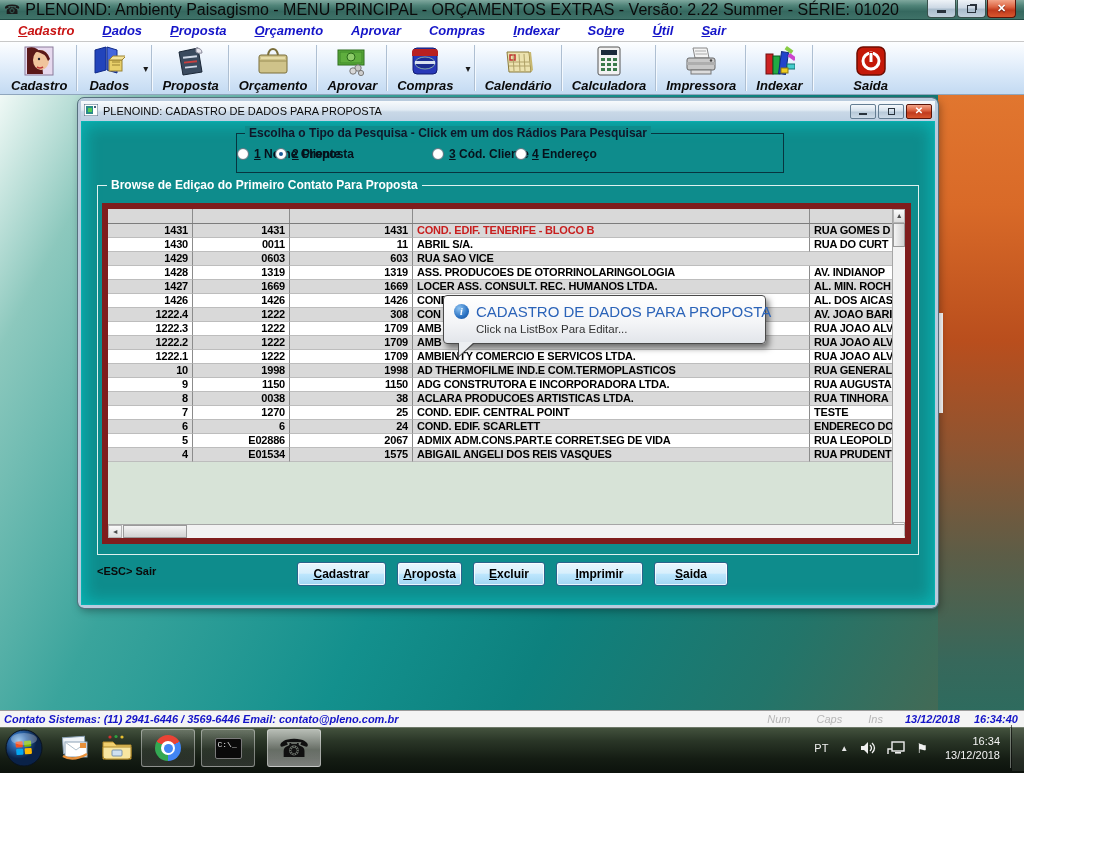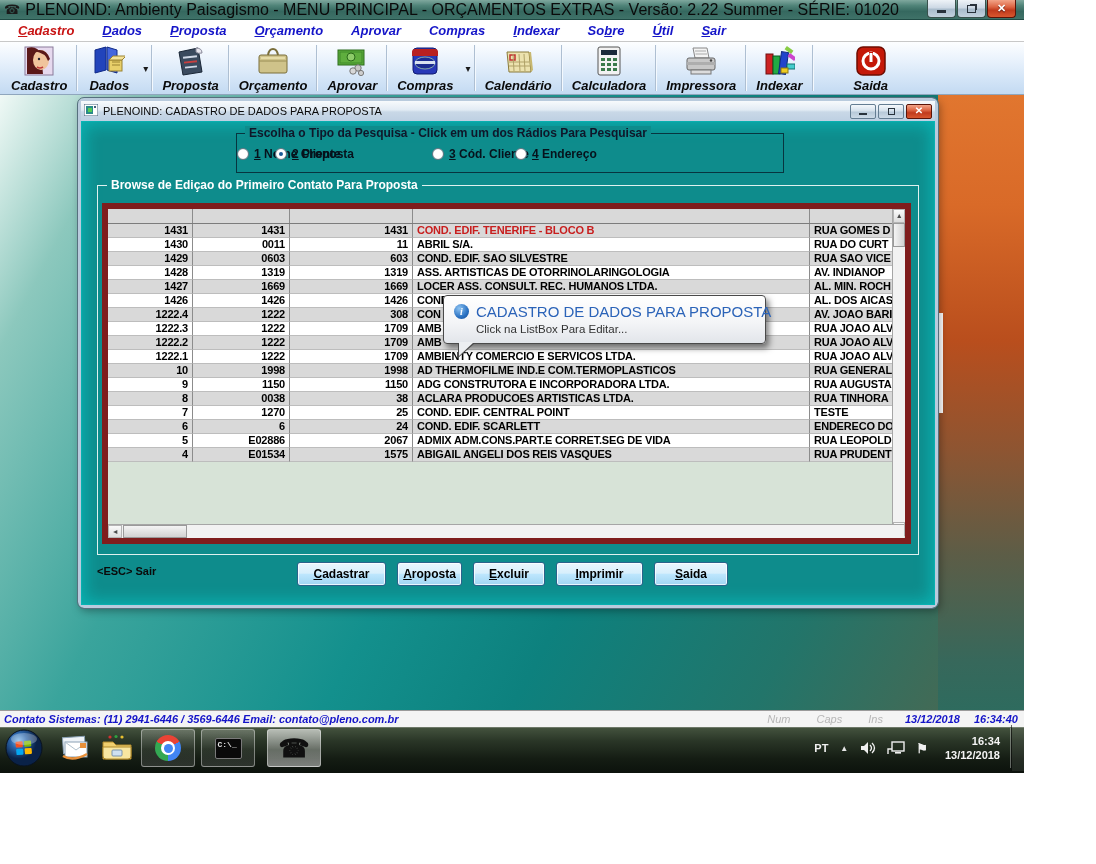--- a/index.html
+++ b/index.html
@@ -135,21 +135,21 @@
     border-top:1px solid #9a9a9a; display:flex; align-items:center; font-size:11px; }
   .contact { color:#1414c8; font-style:italic; font-weight:bold; margin-left:4px; white-space:nowrap; }
   .sb-right { margin-left:auto; display:flex; align-items:center; padding-right:6px; }
   .kbd { color:#b6b6b6; font-style:italic; margin-left:26px; }
   .sb-date { color:#1414c8; font-style:italic; font-weight:bold; margin-left:22px; }
   .sb-time { color:#1414c8; font-style:italic; font-weight:bold; margin-left:14px; }
 
   
   .taskbar { position:absolute; left:0; top:727px; width:1024px; height:46px;
     background:linear-gradient(180deg,#45543f 0%,#2a3627 30%,#141c13 70%,#0c120c 100%);
-    box-shadow:inset 0 1px 0 rgba(255,255,255,.22); display:flex; align-items:center; padding:0 0 4px 4px;font-weight:bold; }
+    box-shadow:inset 0 1px 0 rgba(255,255,255,.22); display:flex; align-items:center; padding:0 0 4px 4px; }
   .orb { width:40px; height:40px; margin-right:10px; }
   .tk-icon { width:34px; height:40px; display:flex; align-items:center; justify-content:center; margin:0 4px; }
   .task-box { width:54px; height:38px; border:1px solid rgba(255,255,255,.4); border-radius:3px;
     background:linear-gradient(rgba(255,255,255,.22),rgba(255,255,255,.06) 55%,rgba(255,255,255,.12));
     display:flex; align-items:center; justify-content:center; margin:0 3px; }
   .task-box.active { background:linear-gradient(rgba(255,255,255,.62),rgba(255,255,255,.32) 55%,rgba(255,255,255,.45)); margin-left:9px; }
   .chrome-ball { width:26px; height:26px; border-radius:50%; position:relative;
     background:conic-gradient(from -60deg,#ea4335 0 120deg,#4285f4 0 240deg,#34a853 0 360deg); }
   .chrome-ball::before { content:""; position:absolute; left:6px; top:6px; width:14px; height:14px; border-radius:50%; background:#fff; }
   .chrome-ball::after { content:""; position:absolute; left:8.5px; top:8.5px; width:9px; height:9px; border-radius:50%; background:#4285f4; }
@@ -442,28 +442,27 @@
               <span class="cell n1">1430</span>
               <span class="cell n2">0011</span>
               <span class="cell n3">11</span>
               <span class="cell t4">ABRIL S/A.</span>
               <span class="cell t5">RUA DO CURT</span>
             </div>
                 <div class="grow">
               <span class="cell n1">1429</span>
               <span class="cell n2">0603</span>
               <span class="cell n3">603</span>
-              <span class="cell t4">COND. EDIF. SAO SILVESTRE</span>
               <span class="cell t5">RUA SAO VICE</span>
             </div>
                 <div class="grow">
               <span class="cell n1">1428</span>
               <span class="cell n2">1319</span>
               <span class="cell n3">1319</span>
-              <span class="cell t4">ASS. ARTISTICAS DE OTORRINOLARINGOLOGIA</span>
+              <span class="cell t4">ASS. PRODUCOES DE OTORRINOLARINGOLOGIA</span>
               <span class="cell t5">AV. INDIANOP</span>
             </div>
                 <div class="grow">
               <span class="cell n1">1427</span>
               <span class="cell n2">1669</span>
               <span class="cell n3">1669</span>
               <span class="cell t4">LOCER ASS. CONSULT. REC. HUMANOS LTDA.</span>
               <span class="cell t5">AL. MIN. ROCH</span>
             </div>
                 <div class="grow">

